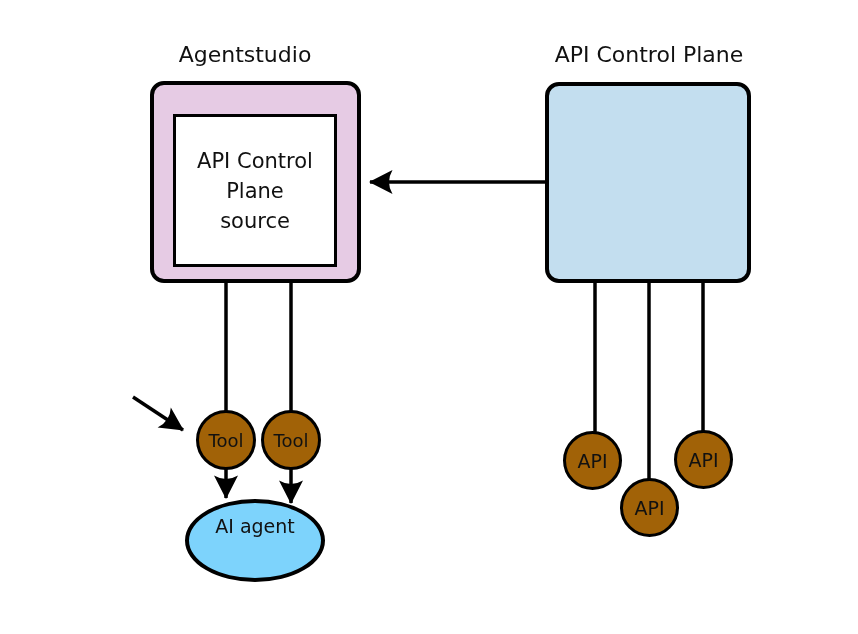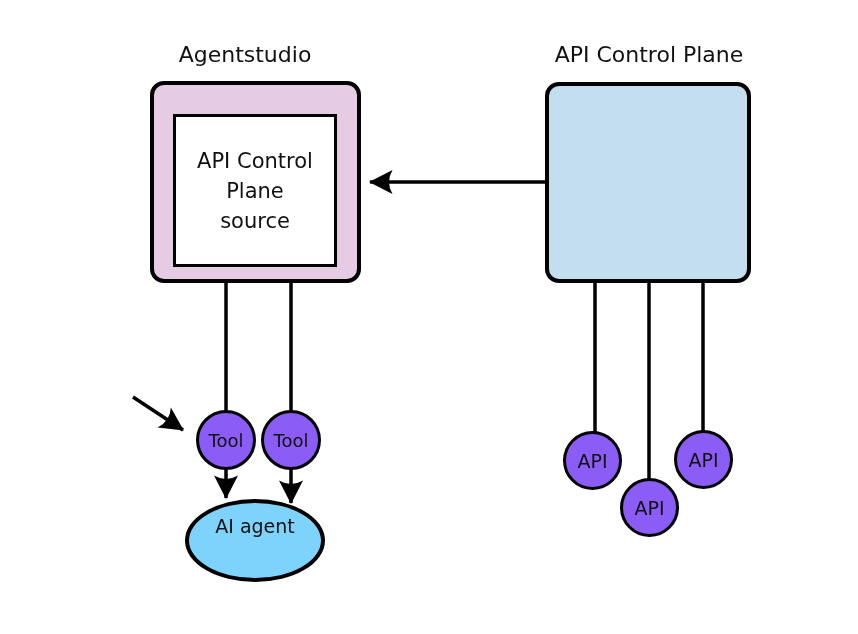--- a/index.html
+++ b/index.html
@@ -52,21 +52,21 @@
   }
   .box-controlplane {
     left: 545px; top: 82px;
     width: 206px; height: 201px;
     border-radius: 14px;
     background: var(--fill-controlplane, #c3deef);
   }
   .circle {
     border-radius: 50%;
     border-width: 3.5px;
-    background: #8b5cf6;
+    background: #a16207;
     display: flex;
     align-items: center;
     justify-content: center;
     font-size: 18px;
   }
   .tool-1 { left: 196px; top: 410px; width: 60px; height: 60px; }
   .tool-2 { left: 261px; top: 410px; width: 60px; height: 60px; }
   .api-1  { left: 563px; top: 431px; width: 59px; height: 59px; font-size: 19px; }
   .api-2  { left: 620px; top: 478px; width: 59px; height: 59px; font-size: 19px; }
   .api-3  { left: 674px; top: 430px; width: 59px; height: 59px; font-size: 19px; }

